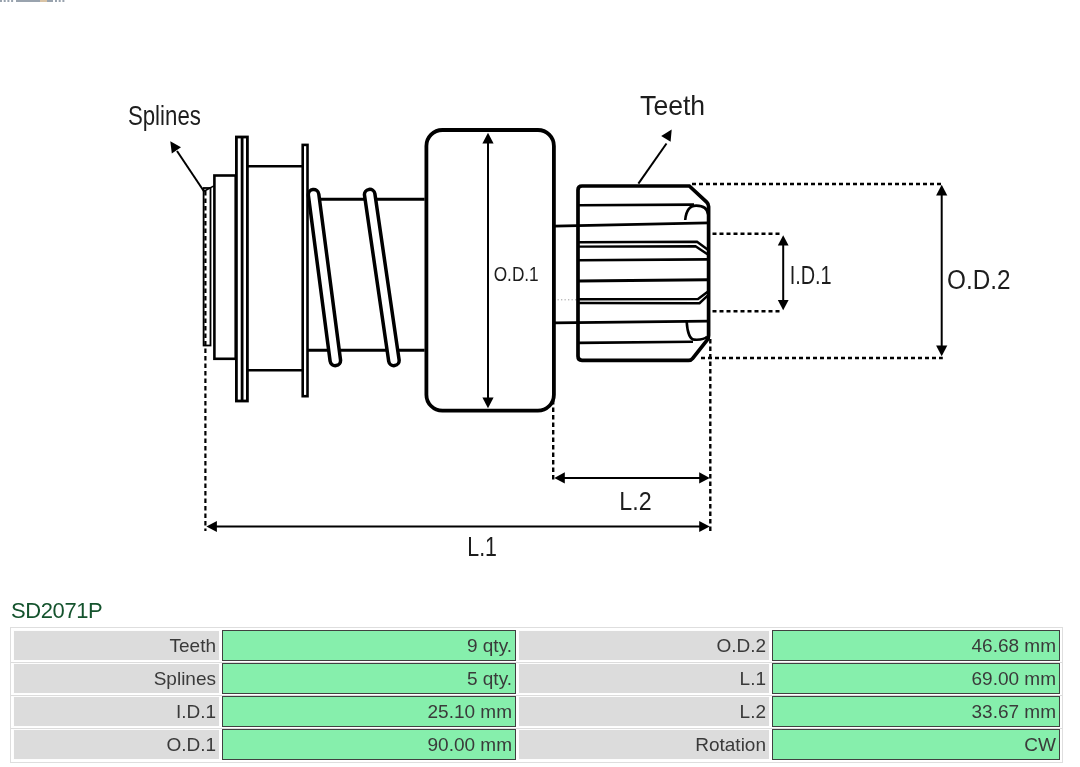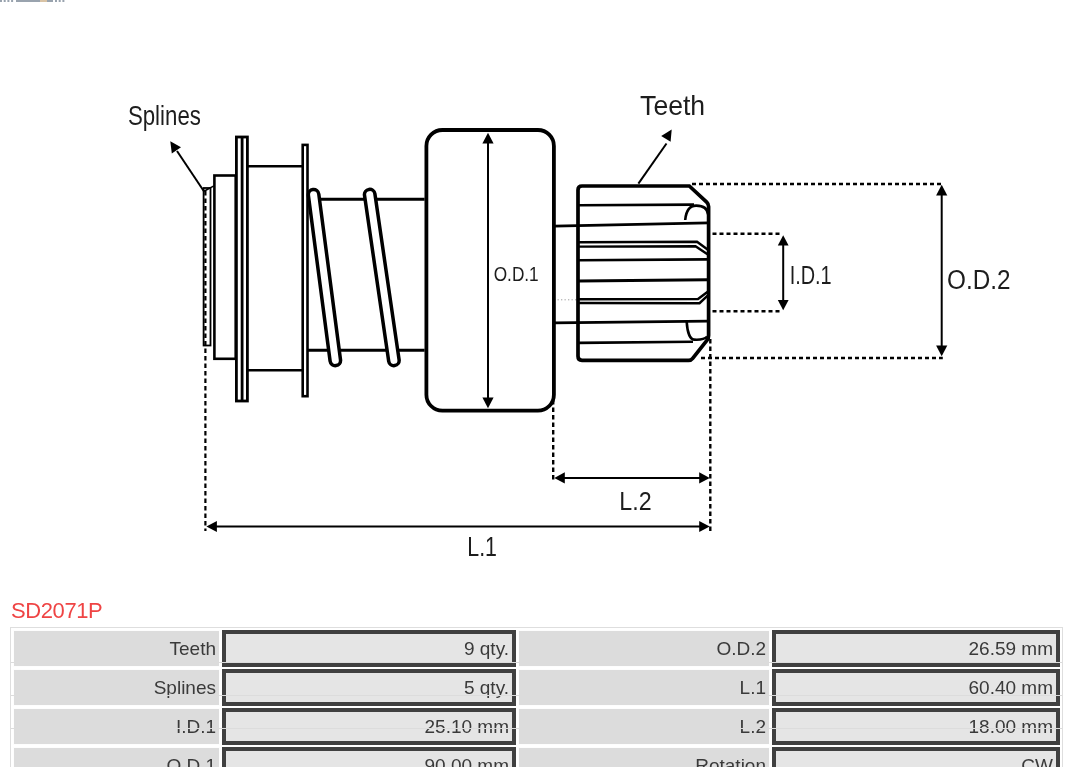--- a/index.html
+++ b/index.html
@@ -1,25 +1,25 @@
 <!DOCTYPE html>
 <html><head>
 <meta charset="utf-8">
 <style>
 html,body{margin:0;padding:0;background:#fff;width:1080px;height:767px;overflow:hidden;
 font-family:"Liberation Sans", sans-serif;}
 #wrap{position:relative;width:944px;height:767px;}
 #logo{position:absolute;left:0;top:0;width:120px;height:3px;}
 #logo svg{display:block;}
-#title{position:absolute;left:11px;top:600px;font-size:22px;line-height:22px;color:#ef4444;letter-spacing:-0.4px;}
+#title{position:absolute;left:11px;top:600px;font-size:22px;line-height:22px;color:#14532d;letter-spacing:-0.4px;}
 #tblwrap{position:absolute;left:10px;top:627px;}
 table{border-collapse:separate;border-spacing:2px;border:1px solid #dedede;table-layout:fixed;width:1053px;}
 td{height:29px;padding:0 3px 0 0;text-align:right;font-size:19px;color:#3a3a3a;overflow:hidden;white-space:nowrap;}
 td.l{background:#dcdcdc;border:1px solid #fdfdfd;}
-td.v{background:#e5e5e5;border:4px solid #404040;}
+td.v{background:#86efac;border:1px solid #404040;}
 </style>
 </head>
 <body>
 <div id="wrap">
 <div id="logo">
 <svg width="120" height="3" viewBox="0 0 120 3">
 <g fill="#99a3ae">
 <rect x="0" y="0" width="2" height="2"></rect>
           <rect x="3.7" y="0" width="2" height="2"></rect>
           <rect x="7.4" y="0" width="2" height="2"></rect>
@@ -131,33 +131,33 @@
           <col style="width:207px">
           <col style="width:294px">
           <col style="width:252px">
           <col style="width:288px">
         </colgroup>
 <tbody>
           <tr>
             <td class="l">Teeth</td>
             <td class="v">9 qty.</td>
             <td class="l">O.D.2</td>
-            <td class="v">26.59 mm</td>
+            <td class="v">46.68 mm</td>
           </tr>
 <tr>
             <td class="l">Splines</td>
             <td class="v">5 qty.</td>
             <td class="l">L.1</td>
-            <td class="v">60.40 mm</td>
+            <td class="v">69.00 mm</td>
           </tr>
 <tr>
             <td class="l">I.D.1</td>
             <td class="v">25.10 mm</td>
             <td class="l">L.2</td>
-            <td class="v">18.00 mm</td>
+            <td class="v">33.67 mm</td>
           </tr>
 <tr>
             <td class="l">O.D.1</td>
             <td class="v">90.00 mm</td>
             <td class="l">Rotation</td>
             <td class="v">CW</td>
           </tr>
 </tbody>
       </table>
 <div style="position:absolute;left:1px;top:35px;width:1051px;height:1px;background:#dcdcdc"></div>

